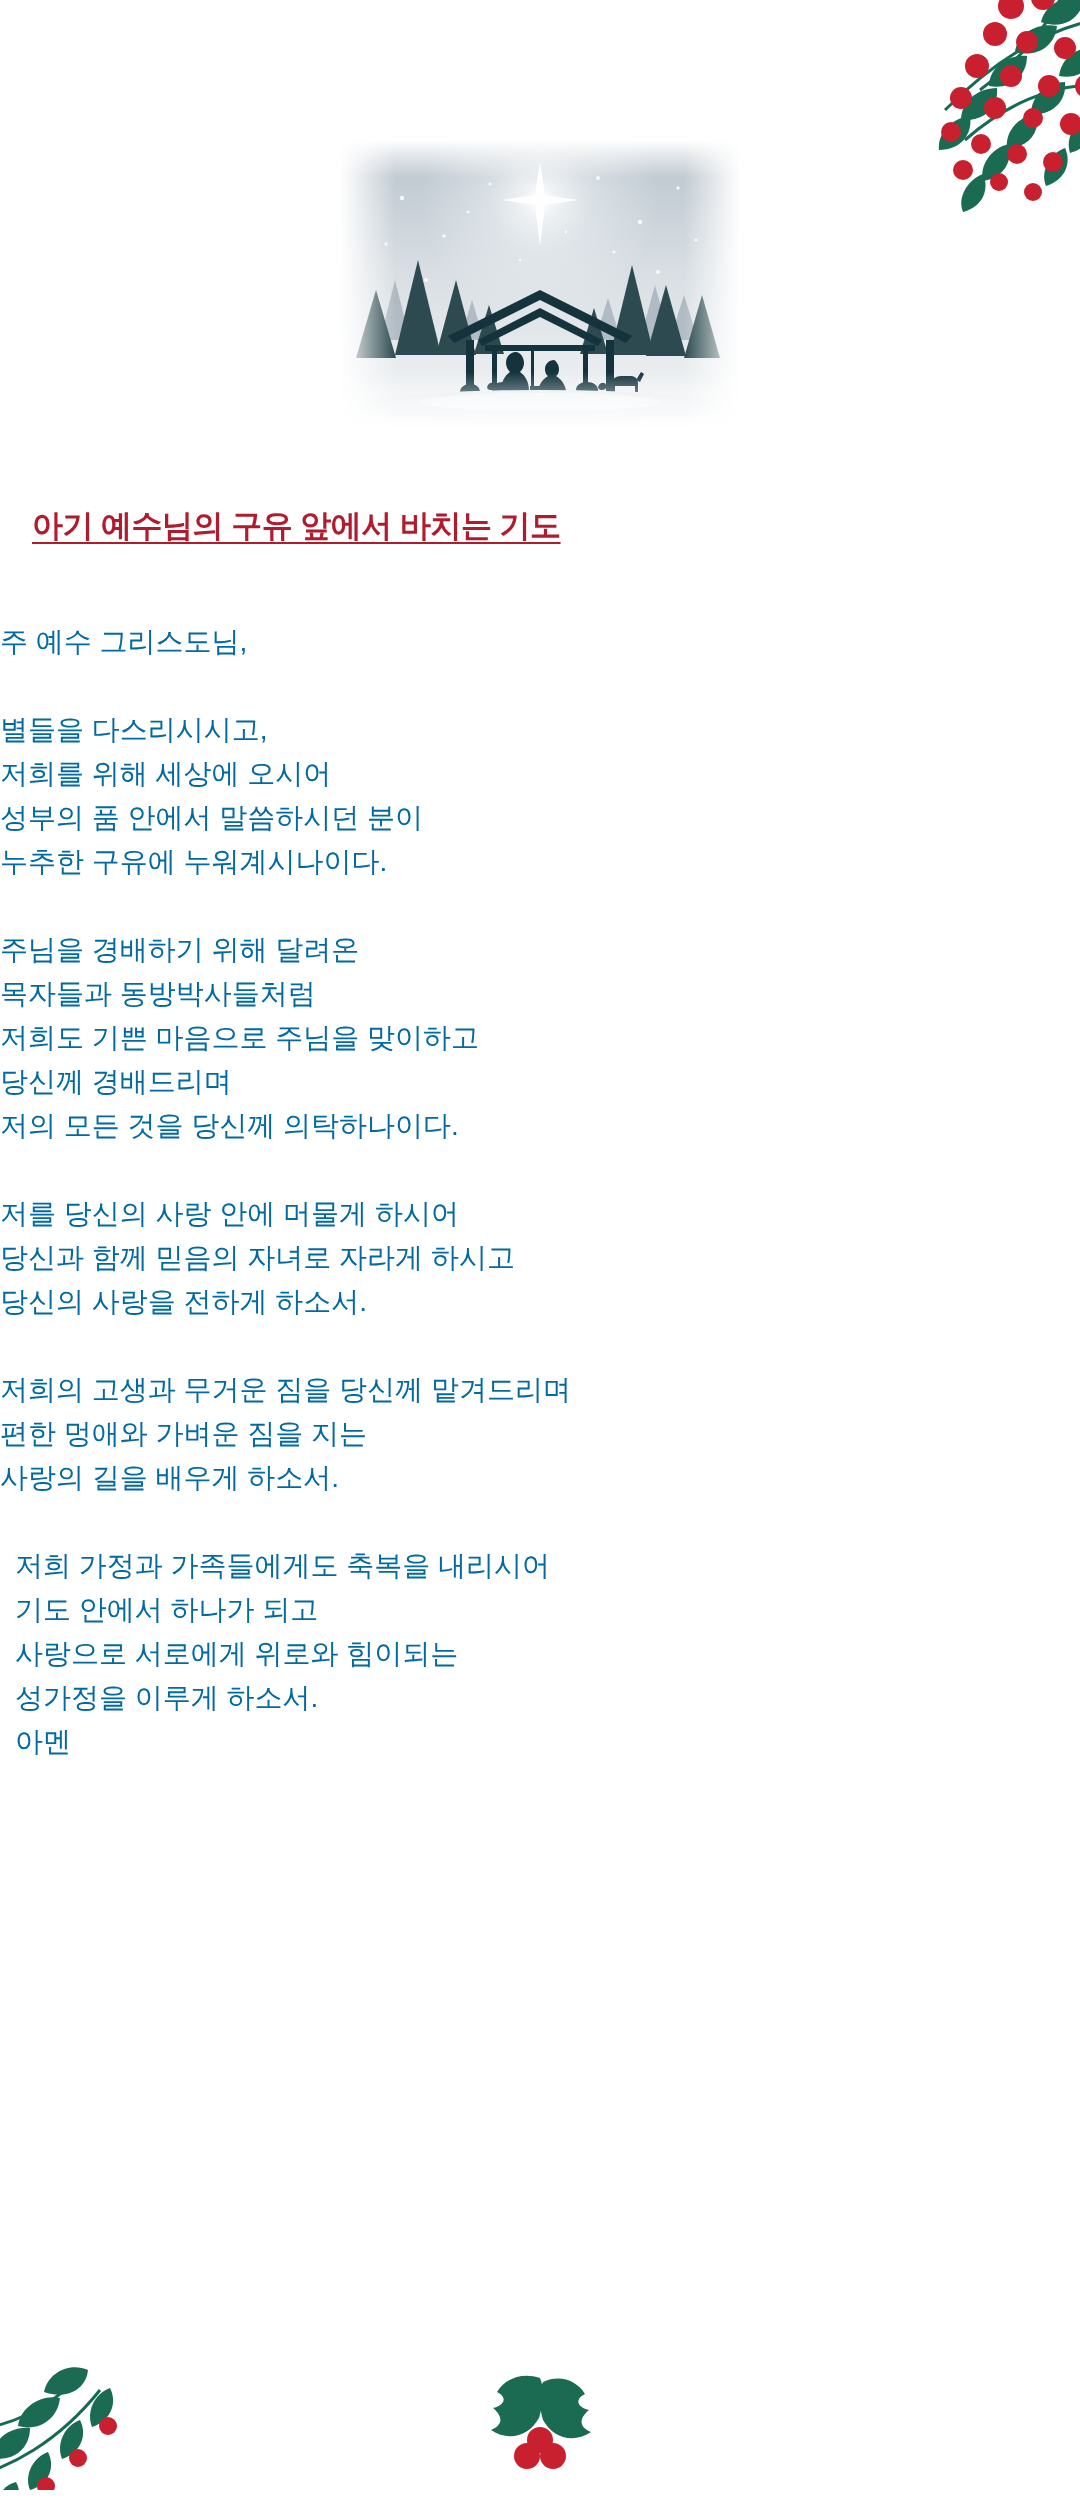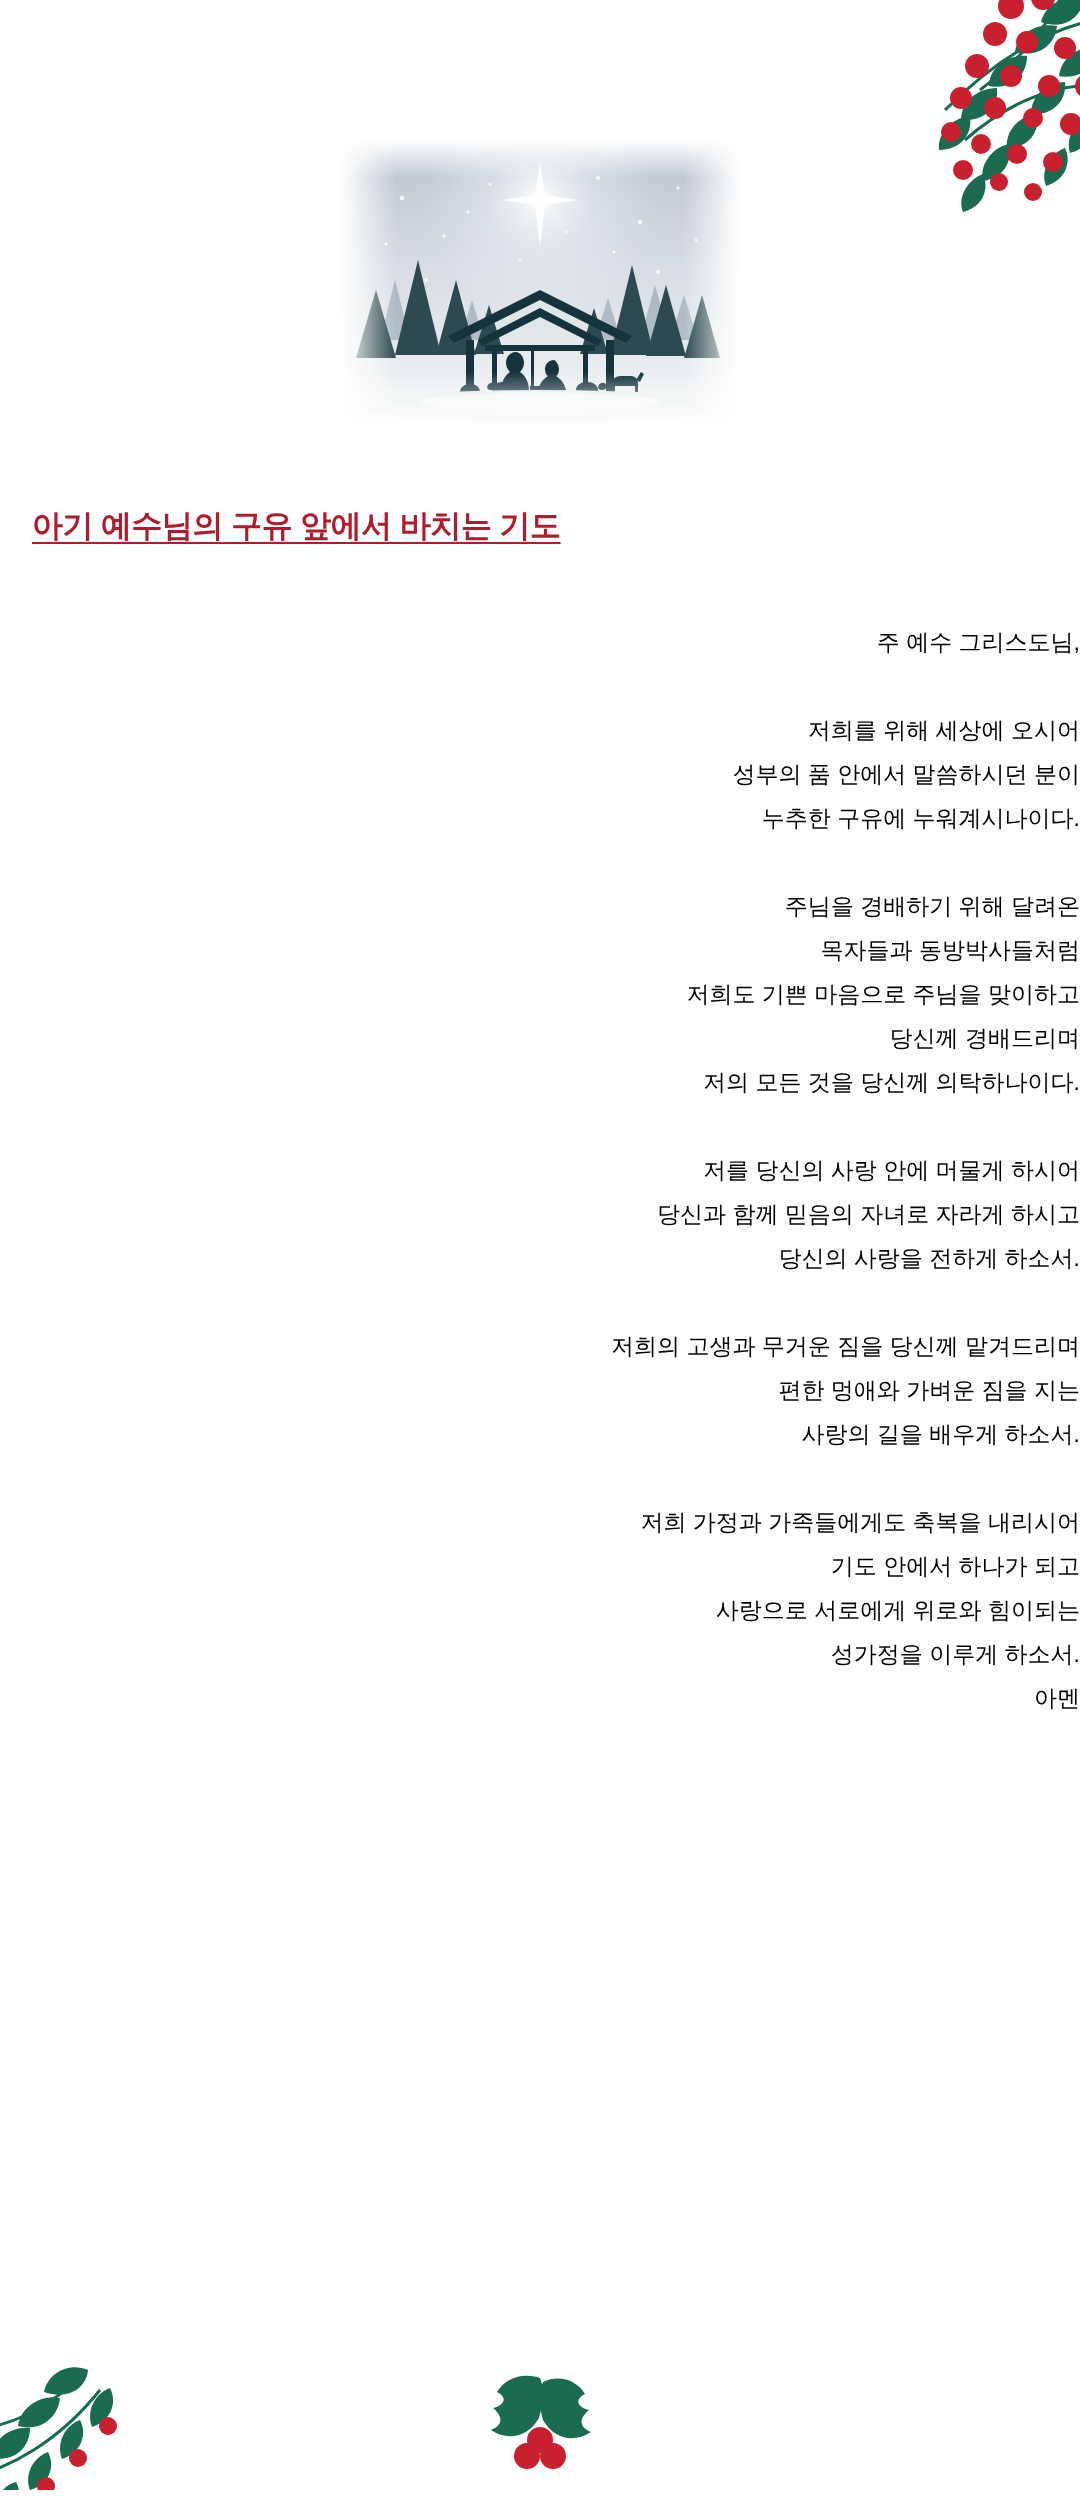--- a/index.html
+++ b/index.html
@@ -71,30 +71,31 @@
     text-decoration-thickness: 2px;
     margin-left: 32px;
   }
 
   
   .prayer {
     position: absolute;
     top: 620px;
     left: 0;
     width: 100%;
-    text-align: right;
-    color: #000000;
-    font-size: 23px;
+    text-align: left;
+    color: #0369a1;
+    font-size: 28px;
     line-height: 44px;
   }
   .stanza {
     margin-bottom: 44px;
   }
   .stanza:last-child {
     margin-bottom: 7px;
+    padding-left: 15px;
   }
   .line {
     white-space: nowrap;
   }
 </style>
 </head>
 <body>
 
 <div class="deco deco-topright">
   <svg viewBox="0 0 330 300" width="330" height="300" xmlns="http://www.w3.org/2000/svg">
@@ -267,20 +268,21 @@
 
 <div class="title">아기 예수님의 구유 앞에서 바치는 기도</div>
 
 <div class="prayer">
 
   <div class="stanza">
     <div class="line">주 예수 그리스도님,</div>
   </div>
 
   <div class="stanza">
+    <div class="line">별들을 다스리시시고,</div>
     <div class="line">저희를 위해 세상에 오시어</div>
     <div class="line">성부의 품 안에서 말씀하시던 분이</div>
     <div class="line">누추한 구유에 누워계시나이다.</div>
   </div>
 
   <div class="stanza">
     <div class="line">주님을 경배하기 위해 달려온</div>
     <div class="line">목자들과 동방박사들처럼</div>
     <div class="line">저희도 기쁜 마음으로 주님을 맞이하고</div>
     <div class="line">당신께 경배드리며</div>

